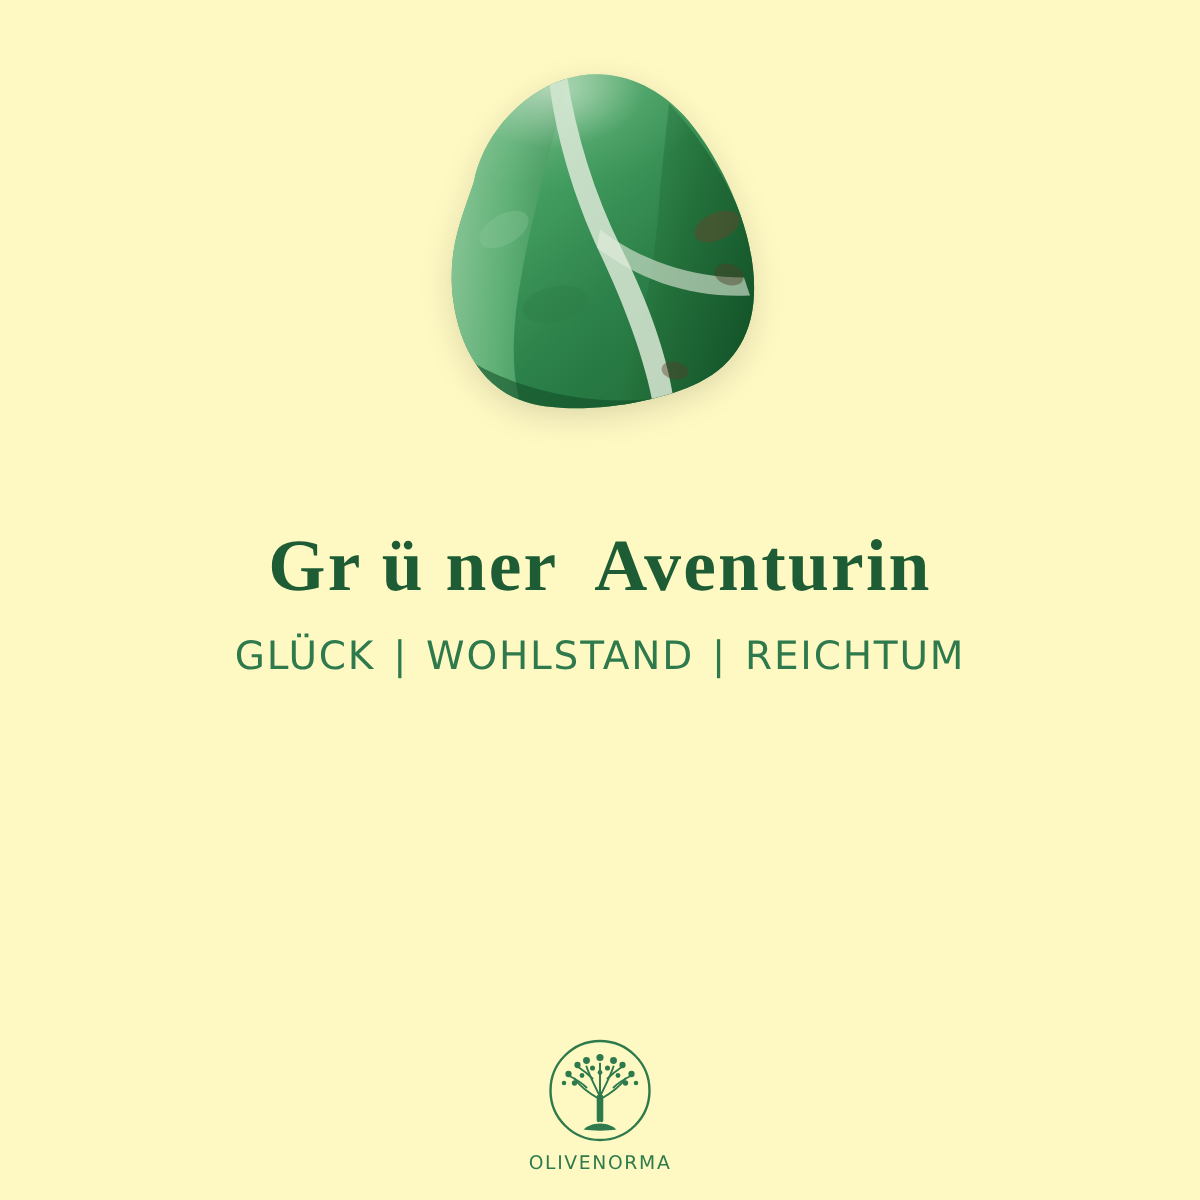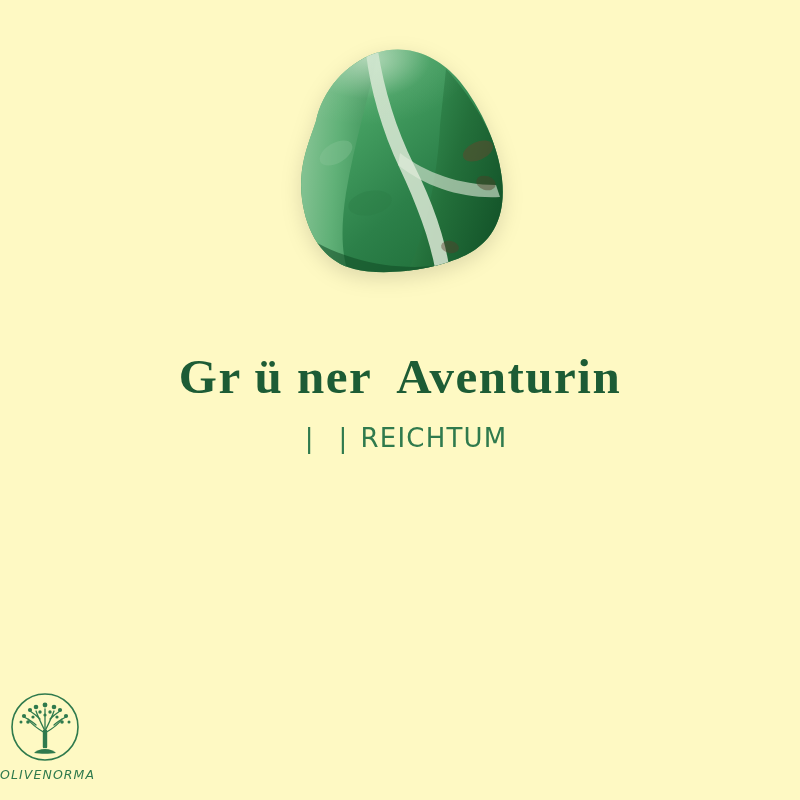--- a/index.html
+++ b/index.html
@@ -89,21 +89,21 @@
   }
 
   
   .logo-area {
     position: absolute;
     left: 0;
     right: 0;
     bottom: 18px;
     display: flex;
     flex-direction: column;
-    font-style: italic;
+    align-items: center;
   }
   .logo-mark {
     width: 90px;
     height: 78px;
     display: block;
   }
   .logo-text {
     font-family: "DejaVu Sans", sans-serif;
     font-size: 12.5px;
     letter-spacing: 1.1px;
@@ -178,21 +178,23 @@
 
           <ellipse cx="132" cy="62" rx="96" ry="60" fill="url(#sheen)"></ellipse>
         </g>
       </svg>
     </div>
   </div>
 
   <div class="title">Gr ü ner  Aventurin</div>
 
   <div class="keywords">
+    <span>GLÜCK</span>
     <span class="kw-sep">|</span>
+    <span>WOHLSTAND</span>
     <span class="kw-sep">|</span>
     <span>REICHTUM</span>
   </div>
 
 
   <div class="logo-area">
     <svg class="logo-mark" viewBox="0 0 90 78" xmlns="http://www.w3.org/2000/svg">
       <circle cx="45" cy="36" r="33" fill="none" stroke="#2f7a4d" stroke-width="1.6"></circle>
 
       <path d="M44,56 L44,40 M46,56 L46,40" stroke="#2f7a4d" stroke-width="2.4" stroke-linecap="round"></path>

